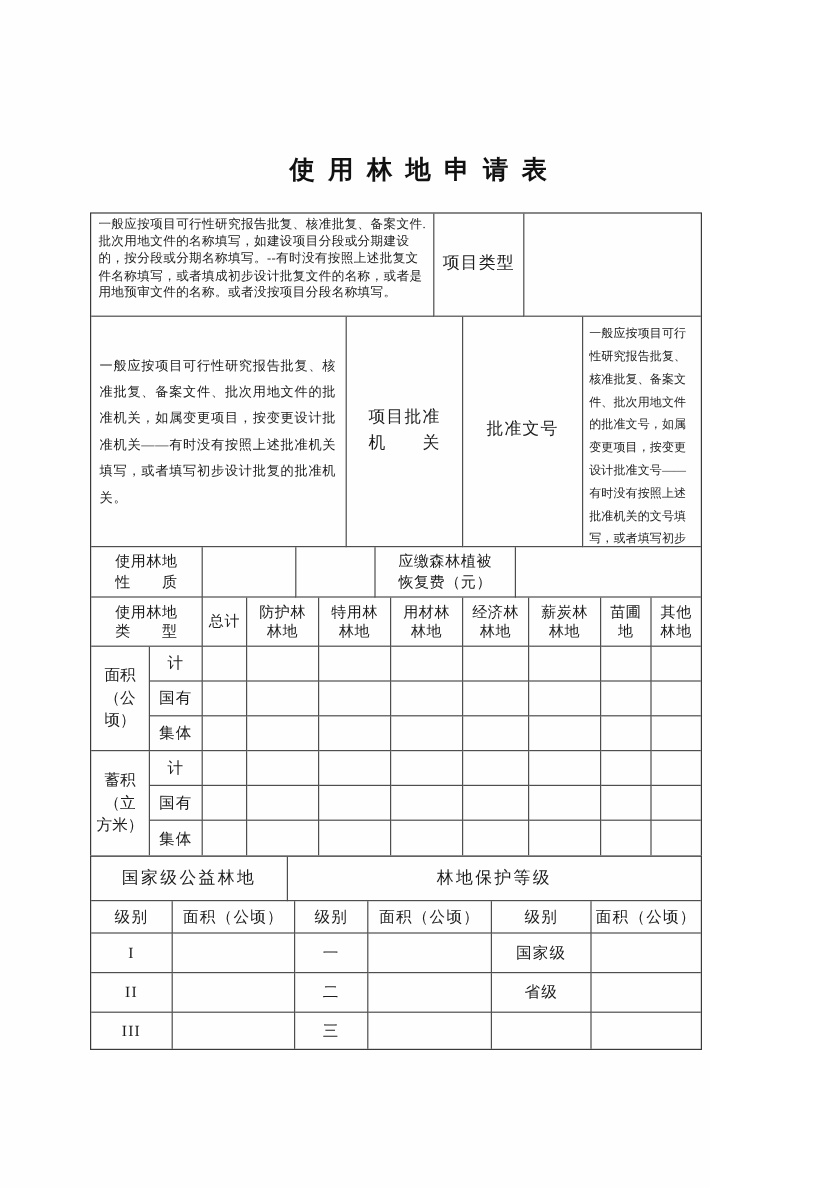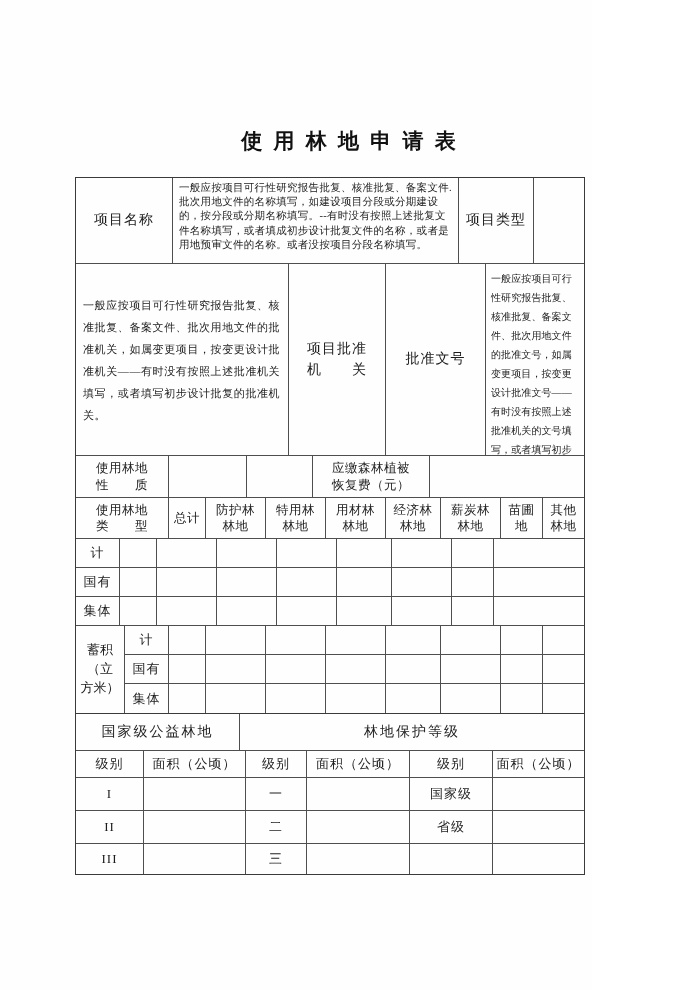--- a/index.html
+++ b/index.html
@@ -48,21 +48,20 @@
 </head>
 <body>
 
 <div class="page">
 
   <div class="title">使 用 林 地 申 请 表</div>
 
   <div class="tbl mt">
 
     <div class="row" style="height:86px">
-      <div class="c lbl" style="width:97px">项目名称</div>
       <div class="c note note1" style="width:286px">一般应按项目可行性研究报告批复、核准批复、备案文件.批次用地文件的名称填写，如建设项目分段或分期建设的，按分段或分期名称填写。--有时没有按照上述批复文件名称填写，或者填成初步设计批复文件的名称，或者是用地预审文件的名称。或者没按项目分段名称填写。</div>
       <div class="c lbl" style="width:75px">项目类型</div>
       <div class="c"></div>
     </div>
 
     <div class="row" style="height:192px">
       <div class="c note2" style="width:213px">
         <div class="inner">一般应按项目可行性研究报告批复、核准批复、备案文件、批次用地文件的批准机关，如属变更项目，按变更设计批准机关——有时没有按照上述批准机关填写，或者填写初步设计批复的批准机关。</div>
       </div>
       <div class="c lbl" style="width:97px">项目批准
@@ -95,20 +94,23 @@
 林地</div>
       <div class="c colhead" style="width:60px">薪炭林
 林地</div>
       <div class="c colhead" style="width:42px">苗圃
 地</div>
       <div class="c colhead">其他
 林地</div>
     </div>
 
     <div class="row">
+      <div class="blklbl" style="width:49px;height:87px">面积
+（公
+顷）</div>
       <div class="blkrows">
         <div class="row">
           <div class="c sub" style="width:44px">计</div>
           <div class="c" style="width:37px"></div>
           <div class="c" style="width:60px"></div>
           <div class="c" style="width:60px"></div>
           <div class="c" style="width:60px"></div>
           <div class="c" style="width:55px"></div>
           <div class="c" style="width:60px"></div>
           <div class="c" style="width:42px"></div>

